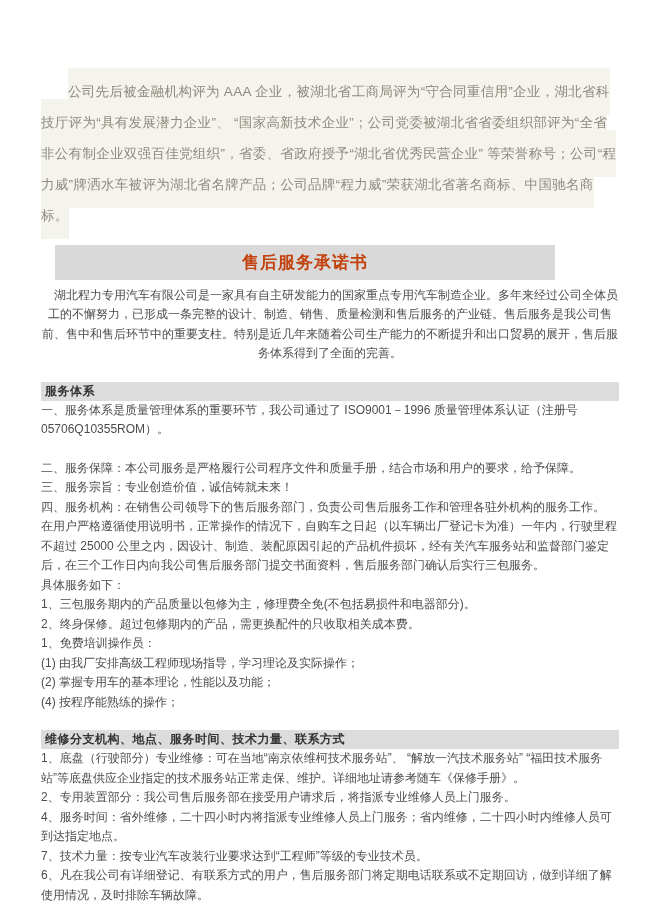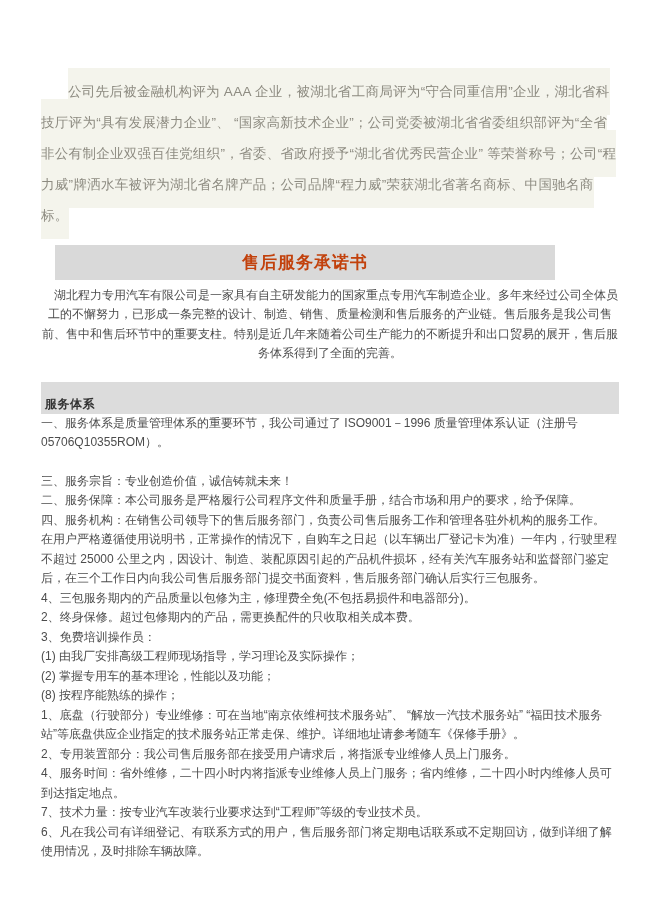--- a/index.html
+++ b/index.html
@@ -59,21 +59,21 @@
     margin-top: 6px;
     text-indent: 1em;
     text-align: center;
   }
   .sec-heading {
     background: #dcdcdc;
     color: #333333;
     font-size: 12px;
     font-weight: bold;
     line-height: 17px;
-    padding: 14px 0 1px 4px;
+    padding: 1px 0 1px 4px;
     margin-top: 18px;
     letter-spacing: 0.5px;
   }
   .item, .para, .sublabel, .subitem {
     margin: 0;
   }
   .gap-below {
     margin-bottom: 19px;
   }
 </style>
@@ -84,36 +84,38 @@
 
   <p class="award-para"><span class="hl">公司先后被金融机构评为 AAA 企业，被湖北省工商局评为“守合同重信用”企业，湖北省科技厅评为“具有发展潜力企业”、 “国家高新技术企业”；公司党委被湖北省省委组织部评为“全省非公有制企业双强百佳党组织”，省委、省政府授予“湖北省优秀民营企业” 等荣誉称号；公司“程力威”牌洒水车被评为湖北省名牌产品；公司品牌“程力威”荣获湖北省著名商标、中国驰名商标。</span></p>
 
   <div class="doc-title">售后服务承诺书</div>
 
   <p class="body-text intro-para">湖北程力专用汽车有限公司是一家具有自主研发能力的国家重点专用汽车制造企业。多年来经过公司全体员工的不懈努力，已形成一条完整的设计、制造、销售、质量检测和售后服务的产业链。售后服务是我公司售前、售中和售后环节中的重要支柱。特别是近几年来随着公司生产能力的不断提升和出口贸易的展开，售后服务体系得到了全面的完善。</p>
 
   <div>
     <div class="sec-heading">服务体系</div>
     <p class="body-text item gap-below">一、服务体系是质量管理体系的重要环节，我公司通过了 ISO9001－1996 质量管理体系认证（注册号 05706Q10355ROM）。</p>
+    <p class="body-text item">二、服务保障：本公司服务是严格履行公司程序文件和质量手册，结合市场和用户的要求，给予保障。</p>
     <p class="body-text item">三、服务宗旨：专业创造价值，诚信铸就未来！</p>
-    <p class="body-text item">二、服务保障：本公司服务是严格履行公司程序文件和质量手册，结合市场和用户的要求，给予保障。</p>
     <p class="body-text item">四、服务机构：在销售公司领导下的售后服务部门，负责公司售后服务工作和管理各驻外机构的服务工作。</p>
   </div>
 
   <div>
     <p class="body-text para">在用户严格遵循使用说明书，正常操作的情况下，自购车之日起（以车辆出厂登记卡为准）一年内，行驶里程不超过 25000 公里之内，因设计、制造、装配原因引起的产品机件损坏，经有关汽车服务站和监督部门鉴定后，在三个工作日内向我公司售后服务部门提交书面资料，售后服务部门确认后实行三包服务。</p>
-    <p class="body-text item">4、三包服务期内的产品质量以包修为主，修理费全免(不包括易损件和电器部分)。</p>
+    <p class="body-text sublabel">具体服务如下：</p>
+    <p class="body-text item">1、三包服务期内的产品质量以包修为主，修理费全免(不包括易损件和电器部分)。</p>
     <p class="body-text item">2、终身保修。超过包修期内的产品，需更换配件的只收取相关成本费。</p>
-    <p class="body-text item">3、免费培训操作员：</p>
+    <p class="body-text item">1、免费培训操作员：</p>
     <p class="body-text subitem">(1) 由我厂安排高级工程师现场指导，学习理论及实际操作；</p>
     <p class="body-text subitem">(2) 掌握专用车的基本理论，性能以及功能；</p>
-    <p class="body-text subitem">(8) 按程序能熟练的操作；</p>
+    <p class="body-text subitem">(4) 按程序能熟练的操作；</p>
   </div>
 
   <div>
+    <div class="sec-heading">维修分支机构、地点、服务时间、技术力量、联系方式</div>
     <p class="body-text item">1、底盘（行驶部分）专业维修：可在当地“南京依维柯技术服务站”、 “解放一汽技术服务站” “福田技术服务站”等底盘供应企业指定的技术服务站正常走保、维护。详细地址请参考随车《保修手册》。</p>
     <p class="body-text item">2、专用装置部分：我公司售后服务部在接受用户请求后，将指派专业维修人员上门服务。</p>
     <p class="body-text item">4、服务时间：省外维修，二十四小时内将指派专业维修人员上门服务；省内维修，二十四小时内维修人员可到达指定地点。</p>
     <p class="body-text item">7、技术力量：按专业汽车改装行业要求达到“工程师”等级的专业技术员。</p>
     <p class="body-text item">6、凡在我公司有详细登记、有联系方式的用户，售后服务部门将定期电话联系或不定期回访，做到详细了解使用情况，及时排除车辆故障。</p>
   </div>
 
 </div>
 
 </body></html>

